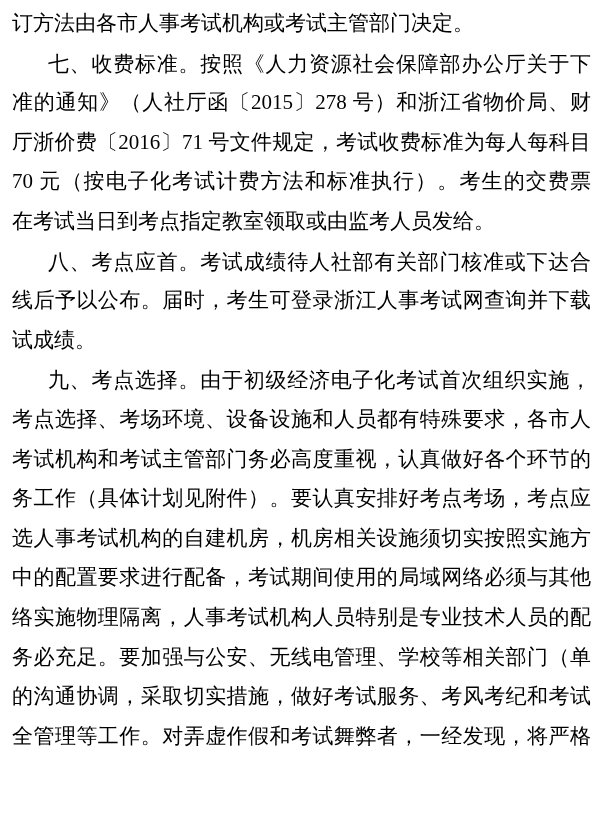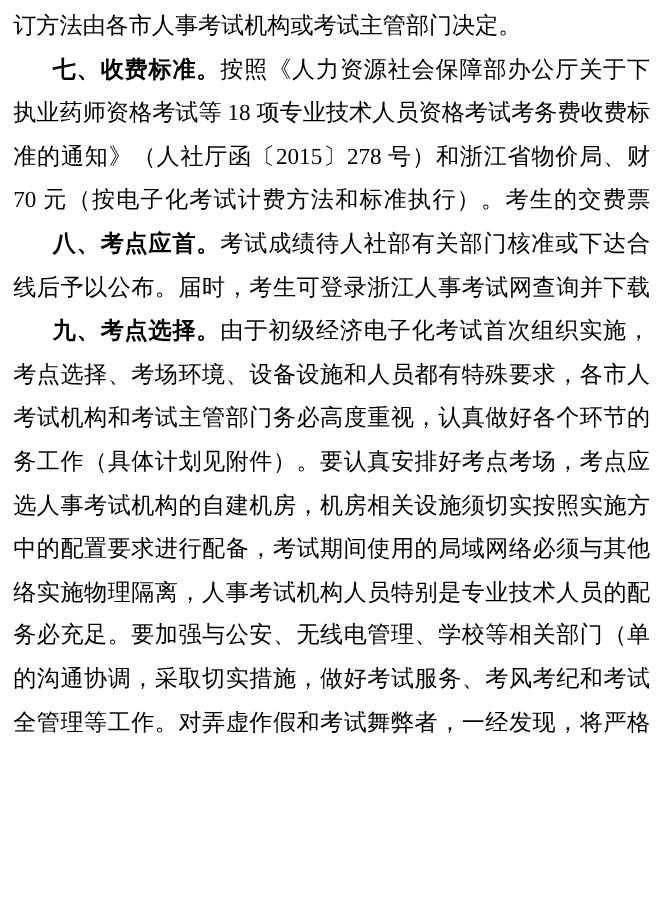--- a/index.html
+++ b/index.html
@@ -35,36 +35,38 @@
     .line.para-end {
       text-align: left;
       text-align-last: left;
     }
     
     .line.indent {
       padding-left: 36px;
     }
     
     .head {
-      font-weight: bold;
+      font-weight: normal;
       font-family: "Liberation Sans", "DejaVu Sans", sans-serif;
     }
   </style>
 </head>
 <body style="background: rgb(255, 255, 255);">
 
 <div class="doc" style="color: rgb(0, 0, 0);">
   <div>
       <div class="line para-end"><span>订方法由各市人事考试机构或考试主管部门决定。</span></div>
       <div class="line indent justify"><span class="head">七、收费标准。</span><span>按照《人力资源社会保障部办公厅关于下发</span></div>
-      <div class="line justify"><span>执业药师资格考试等 18 项专业技术人员资格考试考务费收费标</span></div>
       <div class="line justify"><span>准的通知》（人社厅函〔2015〕278 号）和浙江省物价局、财政</span></div>
+      <div class="line justify"><span>厅浙价费〔2016〕71 号文件规定，考试收费标准为每人每科目</span></div>
       <div class="line justify"><span>70 元（按电子化考试计费方法和标准执行）。考生的交费票据，</span></div>
+      <div class="line para-end"><span>在考试当日到考点指定教室领取或由监考人员发给。</span></div>
       <div class="line indent justify"><span class="head">八、考点应首。</span><span>考试成绩待人社部有关部门核准或下达合格</span></div>
       <div class="line justify"><span>线后予以公布。届时，考生可登录浙江人事考试网查询并下载考</span></div>
+      <div class="line para-end"><span>试成绩。</span></div>
       <div class="line indent justify"><span class="head">九、考点选择。</span><span>由于初级经济电子化考试首次组织实施，对</span></div>
       <div class="line justify"><span>考点选择、考场环境、设备设施和人员都有特殊要求，各市人事</span></div>
       <div class="line justify"><span>考试机构和考试主管部门务必高度重视，认真做好各个环节的考</span></div>
       <div class="line justify"><span>务工作（具体计划见附件）。要认真安排好考点考场，考点应首</span></div>
       <div class="line justify"><span>选人事考试机构的自建机房，机房相关设施须切实按照实施方案</span></div>
       <div class="line justify"><span>中的配置要求进行配备，考试期间使用的局域网络必须与其他网</span></div>
       <div class="line justify"><span>络实施物理隔离，人事考试机构人员特别是专业技术人员的配备</span></div>
       <div class="line justify"><span>务必充足。要加强与公安、无线电管理、学校等相关部门（单位）</span></div>
       <div class="line justify"><span>的沟通协调，采取切实措施，做好考试服务、考风考纪和考试安</span></div>
       <div class="line justify"><span>全管理等工作。对弄虚作假和考试舞弊者，一经发现，将严格按</span></div>

